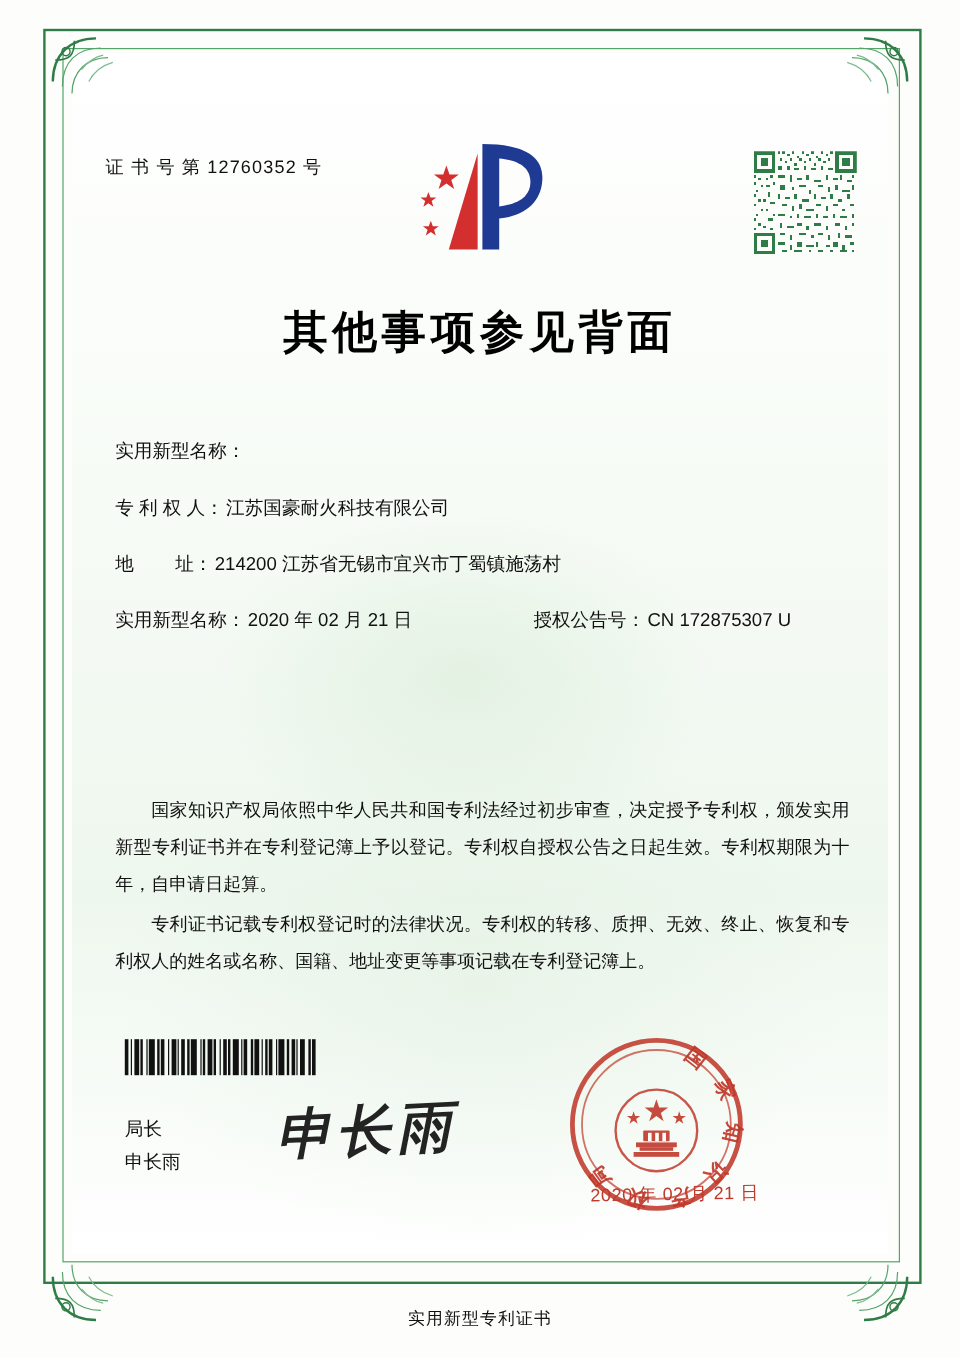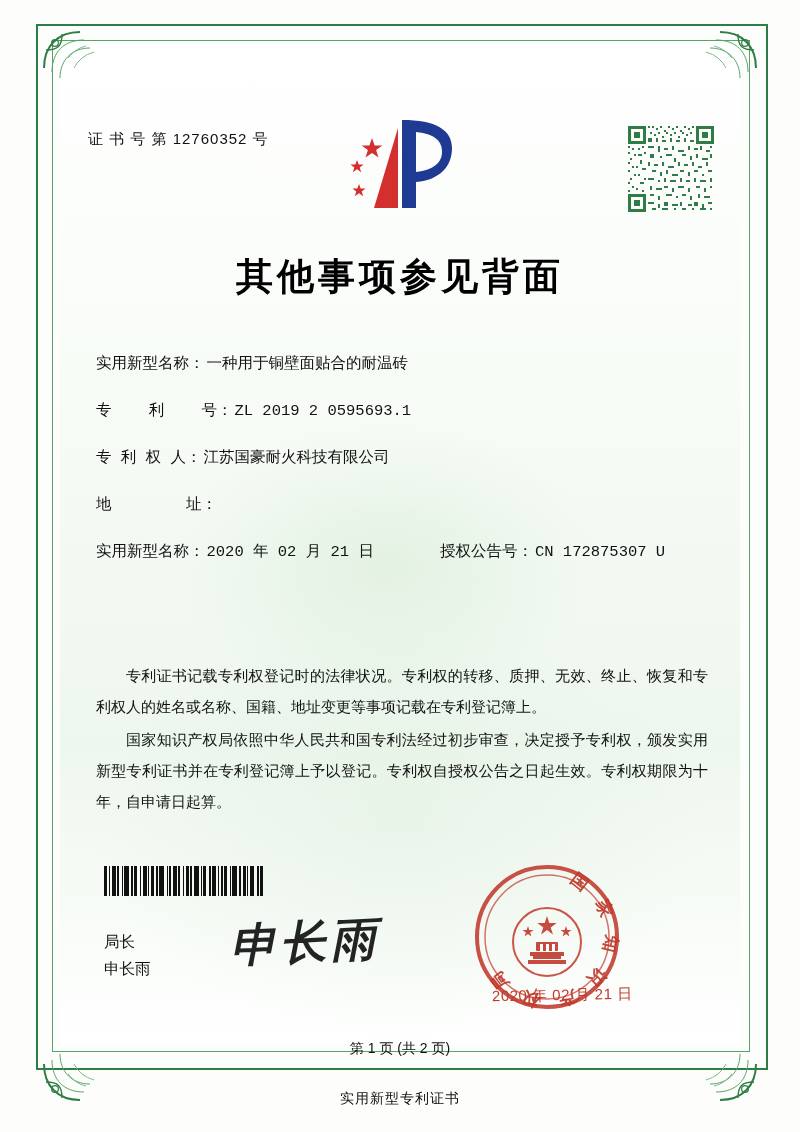--- a/index.html
+++ b/index.html
@@ -98,34 +98,33 @@
   .fields {
     position: absolute;
     left: 96px;
     top: 340px;
     width: 610px;
     font-size: 15.5px;
     color: #111;
   }
   .frow {
     display: flex;
-    align-items: center;
+    align-items: flex-end;
     height: 47px;
-    font-family: Liberation Mono, monospace;
   }
   .flabel {
     white-space: pre;
     flex: 0 0 auto;
   }
   .fvalue {
     margin-left: 2px;
   }
   .frow.dual { }
   .fgroup { display:flex; align-items:baseline; }
-  .fgroup.second { margin-left: 66px; }
+  .fgroup.second { margin-left: 101px; }
 
   
   .paras {
     position: absolute;
     left: 96px;
     top: 660px;
     width: 612px;
     font-size: 15px;
     line-height: 31px;
     color: #111;
@@ -309,48 +308,44 @@
         <path d="M12 41h2v1h-2z M17 41h3v1h-3z M23 41h1v1h-1z M27 41h2v1h-2z M32 41h1v1h-1z M36 41h3v1h-3z M41 41h1v1h-1z"></path>
       </g>
     </svg>
   </div>
 
   <div class="title">其他事项参见背面</div>
 
   <div class="fields">
     <div class="frow">
       <span class="flabel">实用新型名称：</span>
-      <span class="fvalue">一种用于铜壁面贴合的耐温砖</span>
-    </div>
-    <div class="frow">
-      <span class="flabel">专    利    号：</span>
-      <span class="fvalue">ZL 2019 2 0595693.1</span>
     </div>
     <div class="frow">
       <span class="flabel">专 利 权 人：</span>
       <span class="fvalue">江苏国豪耐火科技有限公司</span>
     </div>
     <div class="frow">
       <span class="flabel">地        址：</span>
+      <span class="fvalue">214200 江苏省无锡市宜兴市丁蜀镇施荡村</span>
     </div>
     <div class="frow dual">
       <span class="fgroup">
         <span class="flabel">实用新型名称：</span>
         <span class="fvalue">2020 年 02 月 21 日</span>
       </span>
       <span class="fgroup second">
         <span class="flabel">授权公告号：</span>
         <span class="fvalue">CN 172875307 U</span>
       </span>
     </div>
   </div>
 
   <div class="paras">
+    <p>国家知识产权局依照中华人民共和国专利法经过初步审查，决定授予专利权，颁发实用新型专利证书并在专利登记簿上予以登记。专利权自授权公告之日起生效。专利权期限为十年，自申请日起算。</p>
     <p>专利证书记载专利权登记时的法律状况。专利权的转移、质押、无效、终止、恢复和专利权人的姓名或名称、国籍、地址变更等事项记载在专利登记簿上。</p>
-    <p>国家知识产权局依照中华人民共和国专利法经过初步审查，决定授予专利权，颁发实用新型专利证书并在专利登记簿上予以登记。专利权自授权公告之日起生效。专利权期限为十年，自申请日起算。</p>
   </div>
 
   <div class="barcode">
     <i style="width:3px"></i>
       <i style="width:2px;background:transparent"></i>
     <i style="width:1px"></i>
       <i style="width:2px;background:transparent"></i>
     <i style="width:4px"></i>
       <i style="width:1px;background:transparent"></i>
     <i style="width:2px"></i>
@@ -449,16 +444,15 @@
         <rect x="80" y="88" width="3" height="7" fill="#fdfdfb"></rect>
         <rect x="86" y="88" width="3" height="7" fill="#fdfdfb"></rect>
       </g>
       <text font-family="DejaVu Serif, serif" font-size="17" font-weight="bold" fill="#c0392b" opacity="0.92">
         <textPath href="#ringpath" startOffset="6%" letter-spacing="16">国家知识产权局</textPath>
       </text>
     </svg>
   </div>
   <div class="seal-date">2020 年 02 月 21 日</div>
 
-  <div class="page-num">第 1 页 (共 2 页)</div>
 </div>
 
 <div class="back-note">实用新型专利证书</div>
 
 </body></html>

